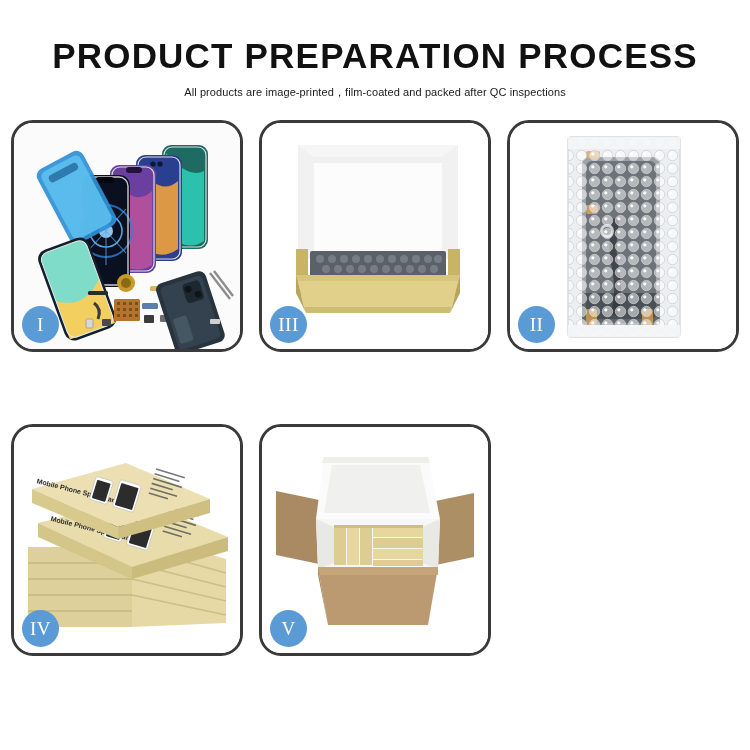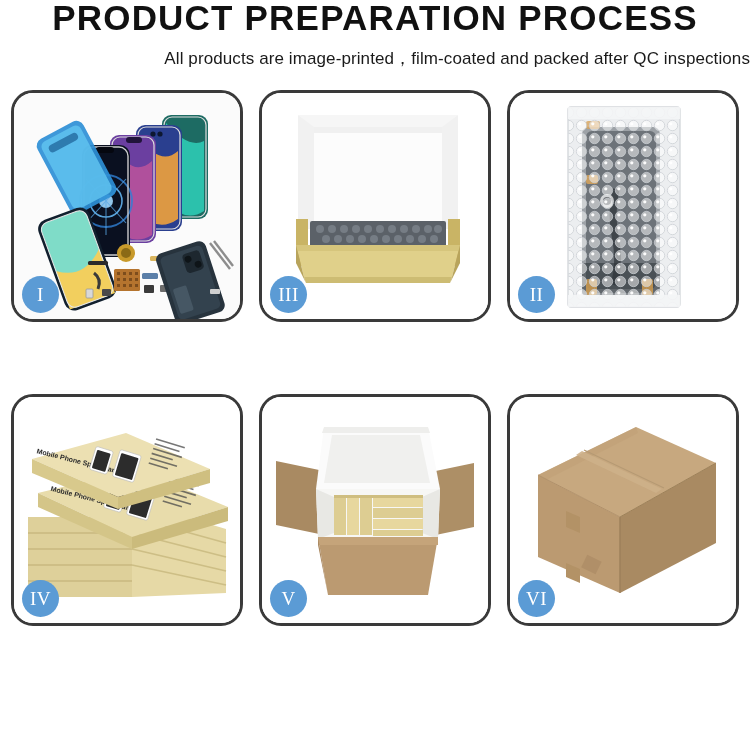--- a/index.html
+++ b/index.html
@@ -11,37 +11,37 @@
     width: 750px;
     height: 750px;
     font-family: "Liberation Sans", sans-serif;
     overflow: hidden;
     position: relative;
   }
 
   
   .header {
     text-align: center;
+    padding-top: 38px;
   }
   .title {
     font-size: 35px;
     font-weight: 700;
     letter-spacing: 1.2px;
     color: #111111;
     line-height: 1.05;
     white-space: nowrap;
   }
   .subtitle {
-    font-size: 17px;
+    font-size: 11px;
     font-weight: 400;
     color: #1a1a1a;
     margin-top: 10px;
     letter-spacing: 0.1px;
     white-space: nowrap;
-    text-align: right;
   }
 
   
   .grid {
     margin: 20px auto 0 auto;
     width: 730px;
     display: grid;
     grid-template-columns: repeat(3, 232px);
     grid-template-rows: repeat(2, 232px);
     justify-content: center;
@@ -366,38 +366,14 @@
         <rect x="72" y="98" width="89" height="3" fill="#cfbe80"></rect>
       </g>
 
       <path d="M56 140 L176 140 L166 198 L66 198 Z" fill="#bb9a71"></path>
       <path d="M56 140 L176 140 L176 148 L56 148 Z" fill="#c5a47a"></path>
       <path d="M56 140 L66 198 L66 198 L56 148 Z" fill="#ab8a63"></path>
     </svg>
     <div class="badge">V</div>
   </div>
 
-  <div class="panel">
-    <svg class="scene" viewBox="0 0 226 226">
-      <rect x="0" y="0" width="226" height="226" fill="#ffffff"></rect>
-
-      <path d="M28 78 L126 30 L206 66 L110 120 Z" fill="#c7a87f"></path>
-      <path d="M28 78 L126 30 L128 36 L34 84 Z" fill="#c0a077" opacity="0.6"></path>
-
-      <path d="M72 54 L152 92 L146 96 L66 58 Z" fill="#cdb089" opacity="0.9"></path>
-      <path d="M74 53 L154 91" stroke="#b69a74" stroke-width="1.2"></path>
-
-      <path d="M28 78 L110 120 L110 196 L28 160 Z" fill="#bb9a71"></path>
-
-      <path d="M206 66 L110 120 L110 196 L206 146 Z" fill="#a98a62"></path>
-
-      <rect x="56" y="106" width="14" height="16" fill="#b08f68" transform="rotate(-64 63 114) translate(-40 40)"></rect>
-      <path d="M56 114 L70 120 L70 136 L56 130 Z" fill="#b39266"></path>
-      <path d="M56 166 L70 172 L70 186 L56 180 Z" fill="#b39266"></path>
-
-      <path d="M110 120 L110 196" stroke="#9c7f5b" stroke-width="1.4"></path>
-      <path d="M28 78 L110 120" stroke="#b1916a" stroke-width="1"></path>
-      <path d="M206 66 L110 120" stroke="#9d8058" stroke-width="1"></path>
-    </svg>
-    <div class="badge">VI</div>
-  </div>
 
 </div>
 
 </body></html>

